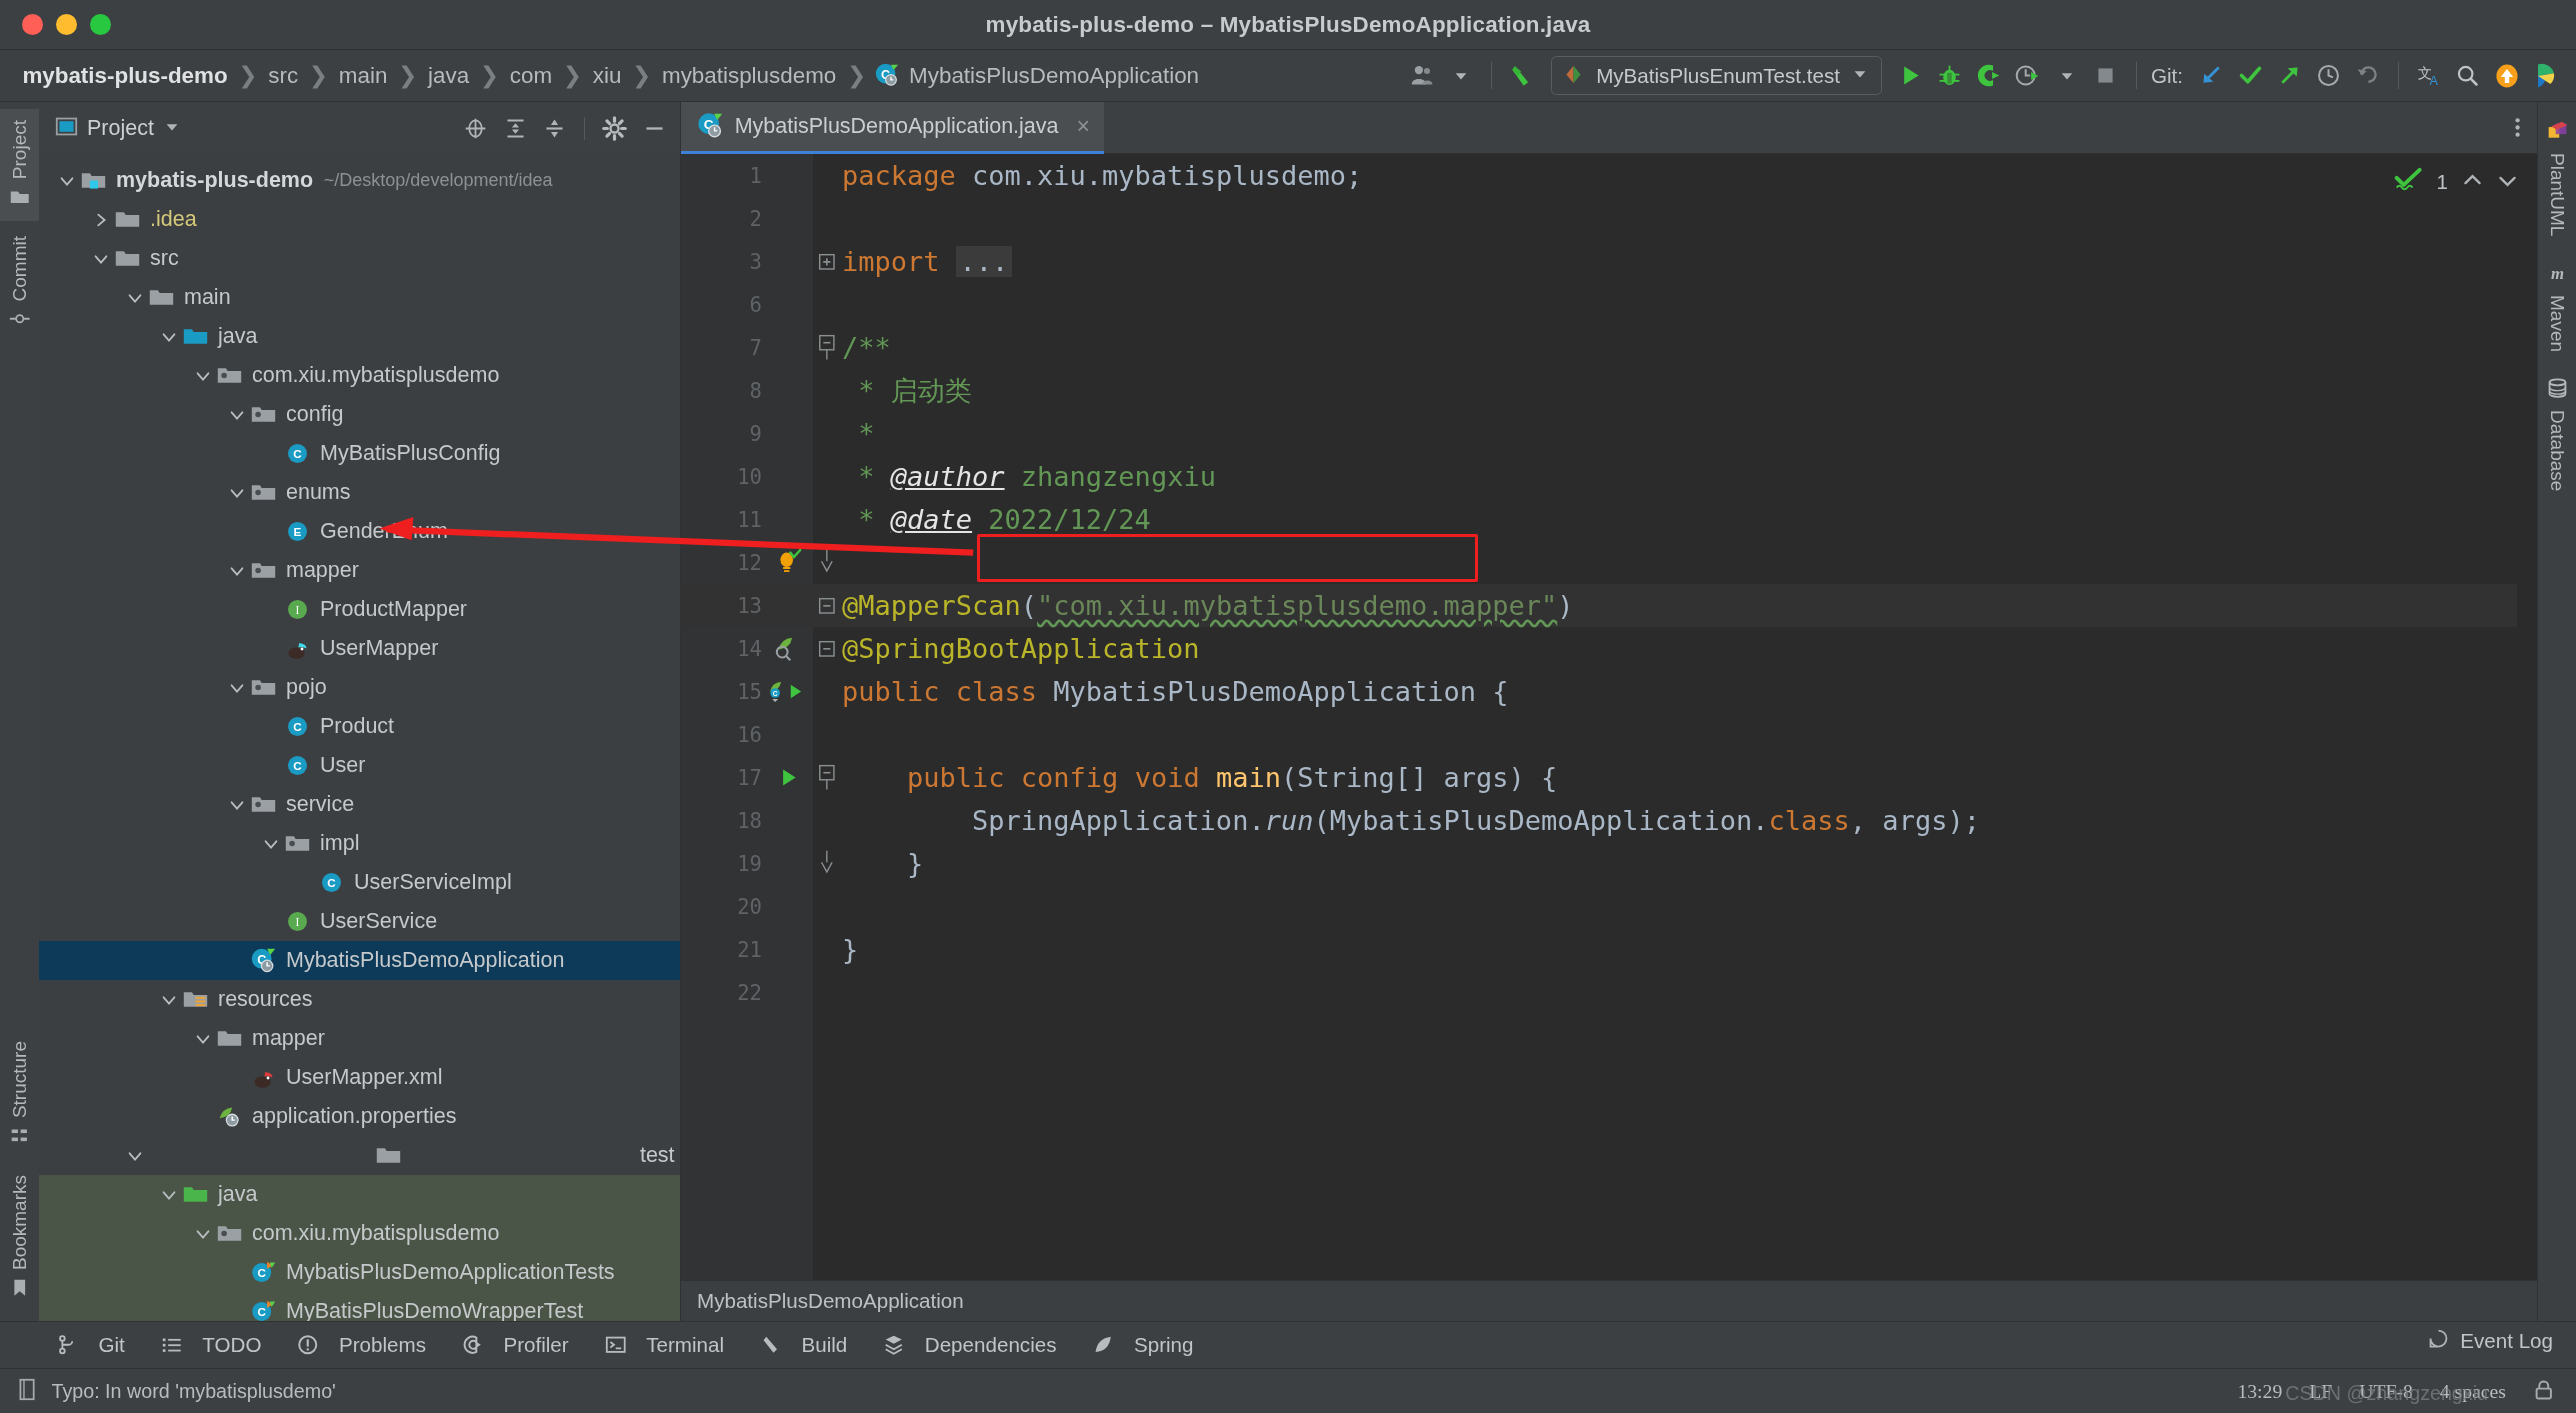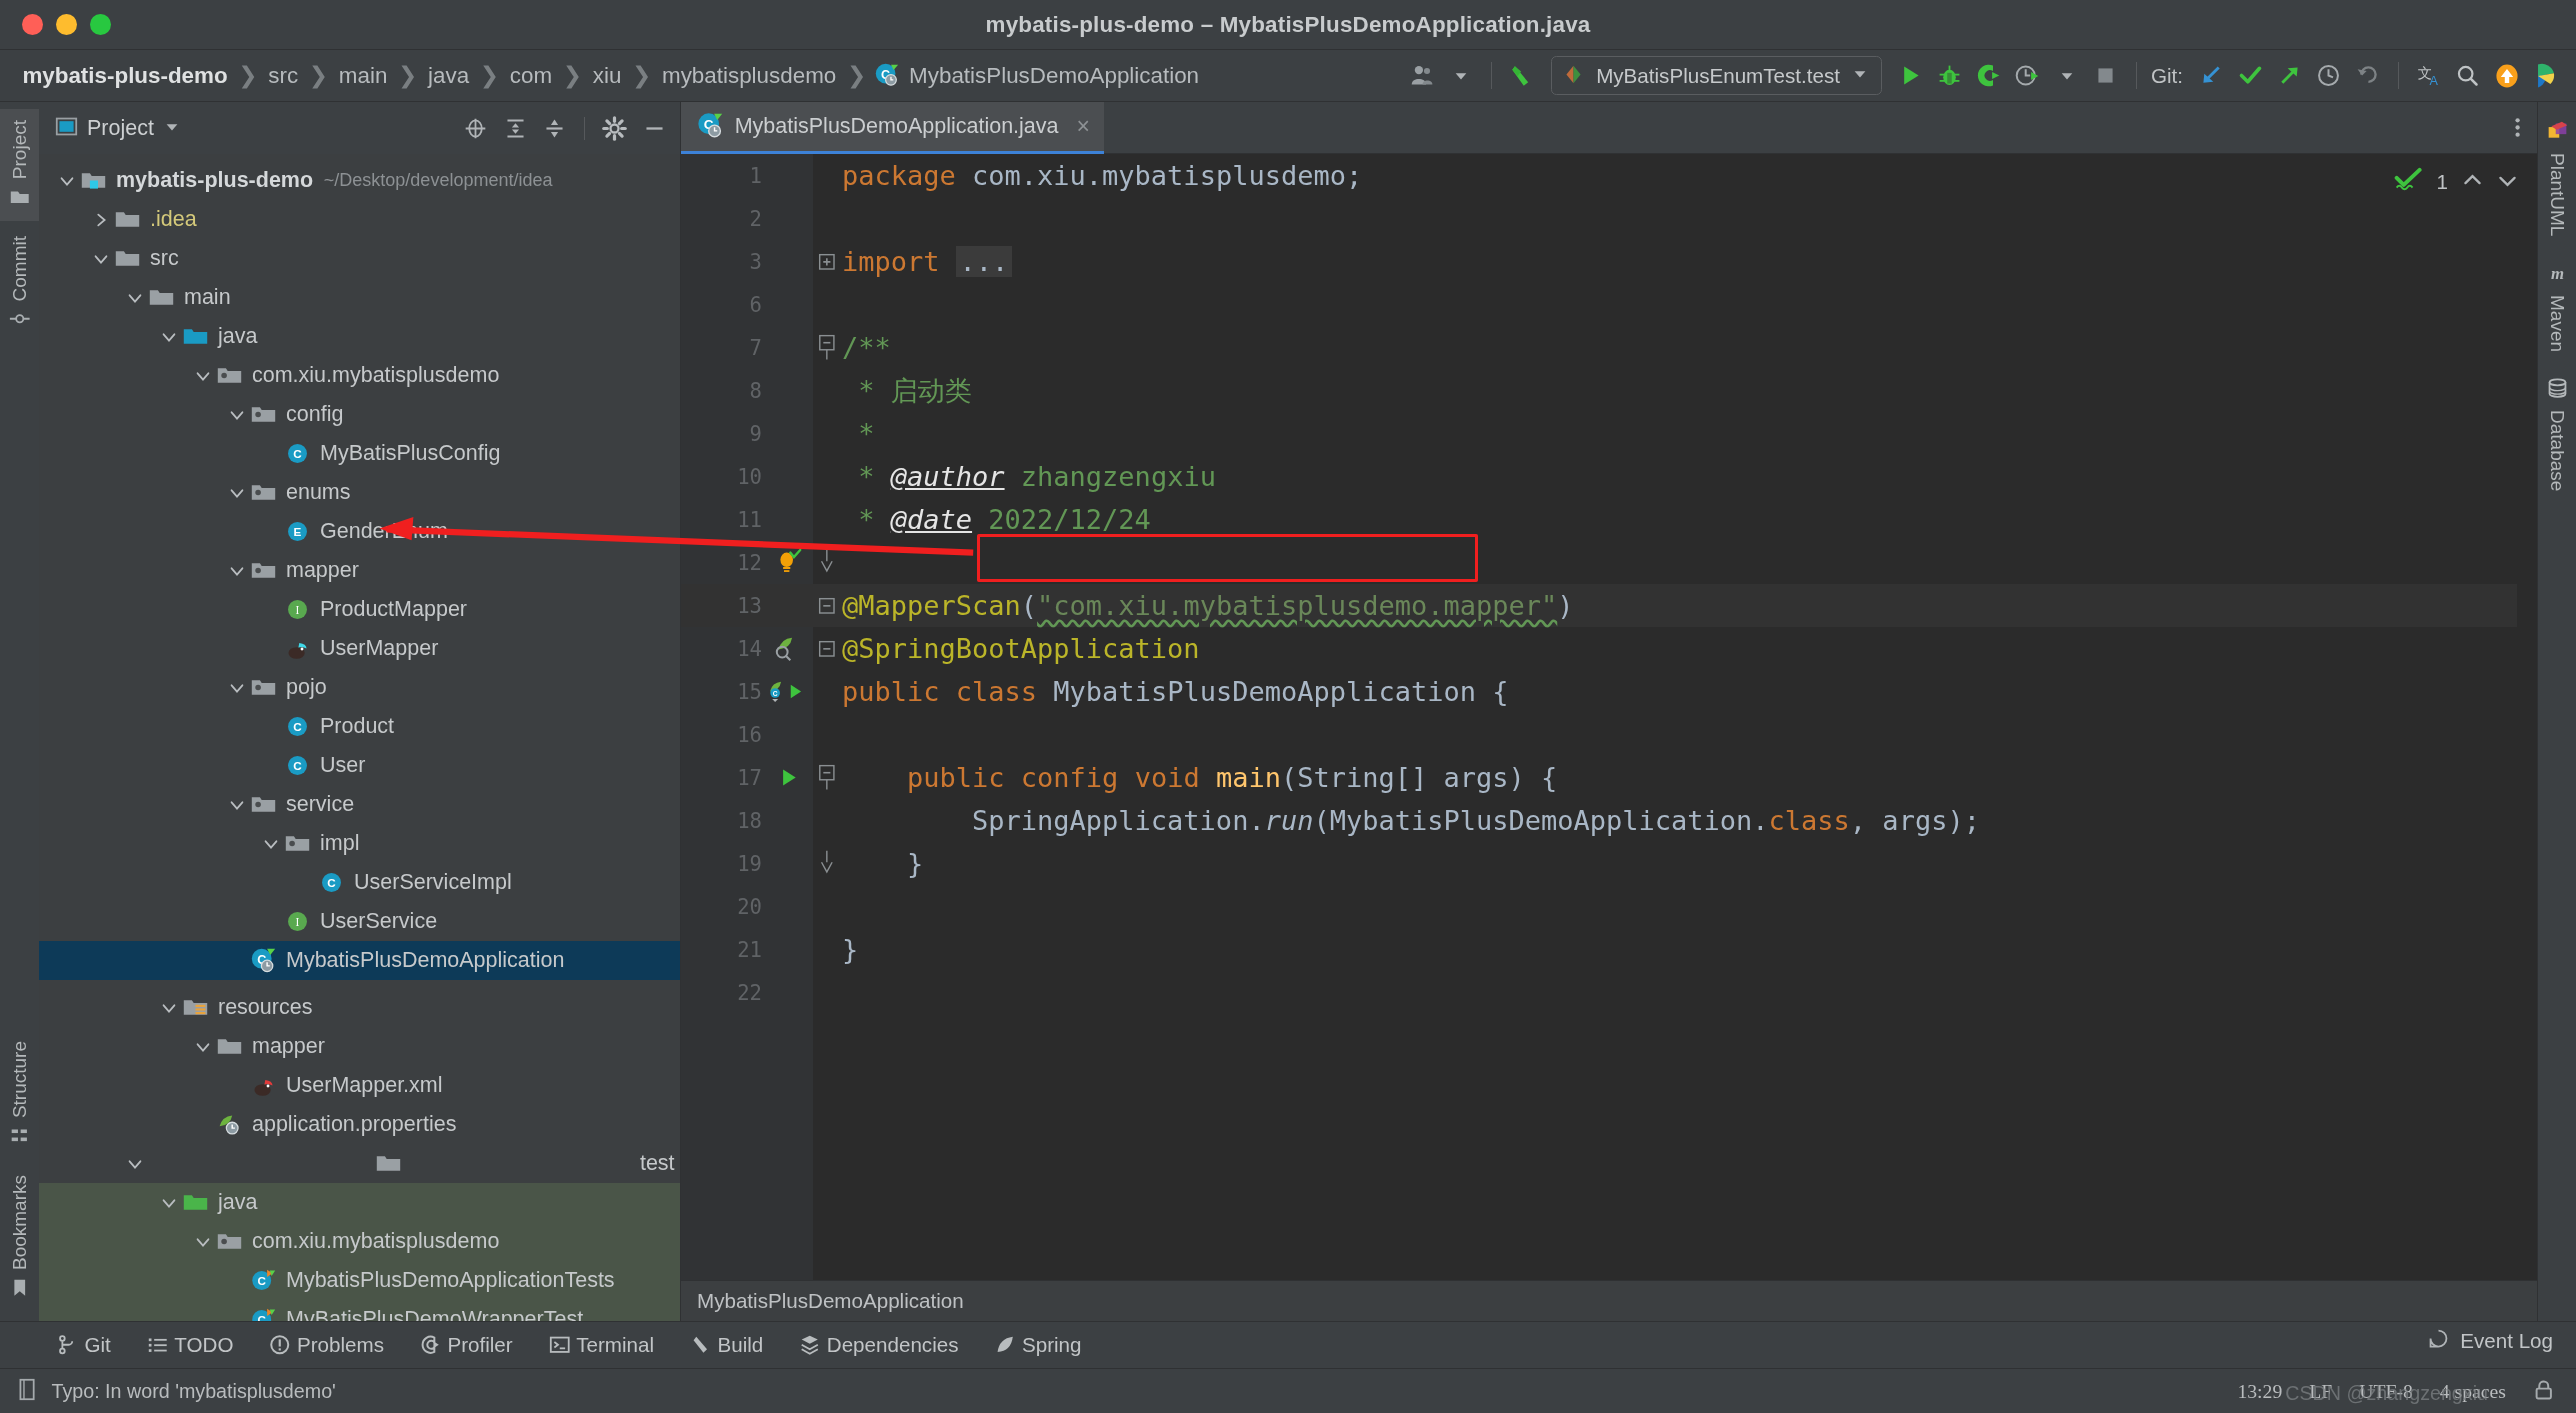--- a/index.html
+++ b/index.html
@@ -241,21 +241,21 @@
   }
 
   
   .toolwin-bar {
     height: 47px; flex: 0 0 47px;
     background: #3c4043;
     display: flex; align-items: center;
     padding-left: 39px; gap: 0;
     border-top: 0.9px solid #2f3133;
   }
-  .tw-item { display: flex; align-items: center; gap: 6px; padding: 0 18px; height: 100%; }
+  .tw-item { display: flex; align-items: center; gap: 20px; padding: 0 18px; height: 100%; }
   .tw-label { font-size: 20.6px; color: #c2c5c7; }
 
   .statusbar {
     height: 45px; flex: 0 0 45px;
     background: #3c4043;
     display: flex; align-items: center;
     padding: 0 21.5px 0 16px; gap: 12.5px;
     border-top: 0.9px solid #2f3133;
     position: relative;
   }
@@ -820,21 +820,21 @@
               <svg width="27" height="27" viewBox="0 0 30 30" style="font-size:24px">
                 <circle cx="13" cy="13" r="11" fill="#1a9bc4"></circle>
                 <text x="13" y="19" font-size="14" font-family="Liberation Sans" fill="#ffffff" text-anchor="middle" font-weight="bold">C</text>
                 <path d="M19 2 L28 2 L22.5 9 Z" fill="#59d148"></path>
                 <circle cx="19" cy="21" r="6.3" fill="#8d9ba3" stroke="#d7dde0" stroke-width="1.4"></circle>
                 <path d="M19 17 L19 21 L22 21" stroke="#ffffff" stroke-width="1.6" fill="none"></path>
               </svg>
             </span>
             <span class="tlabel">MybatisPlusDemoApplication</span>
           </div>
-          <div class="trow" style="padding-left: 118px; margin-top: 8px;">
+          <div class="trow" style="padding-left: 118px;">
             <span class="twist">
               <svg width="18" height="18" viewBox="0 0 20 20">
                 <path d="M4 7 L10 14 L16 7" stroke="#b9bdc0" stroke-width="2" fill="none" stroke-linecap="round"></path>
               </svg>
             </span>
             <span class="ticon" style="display: flex; align-items: center;">
               <svg width="27" height="27" viewBox="0 0 30 30">
                 <path d="M2 7 h9 l2 3 h15 v13 H2 Z" fill="#9aa0a4"></path>
                 <g fill="#e8a33d">
                   <rect x="15" y="12" width="11" height="2.4"></rect>

